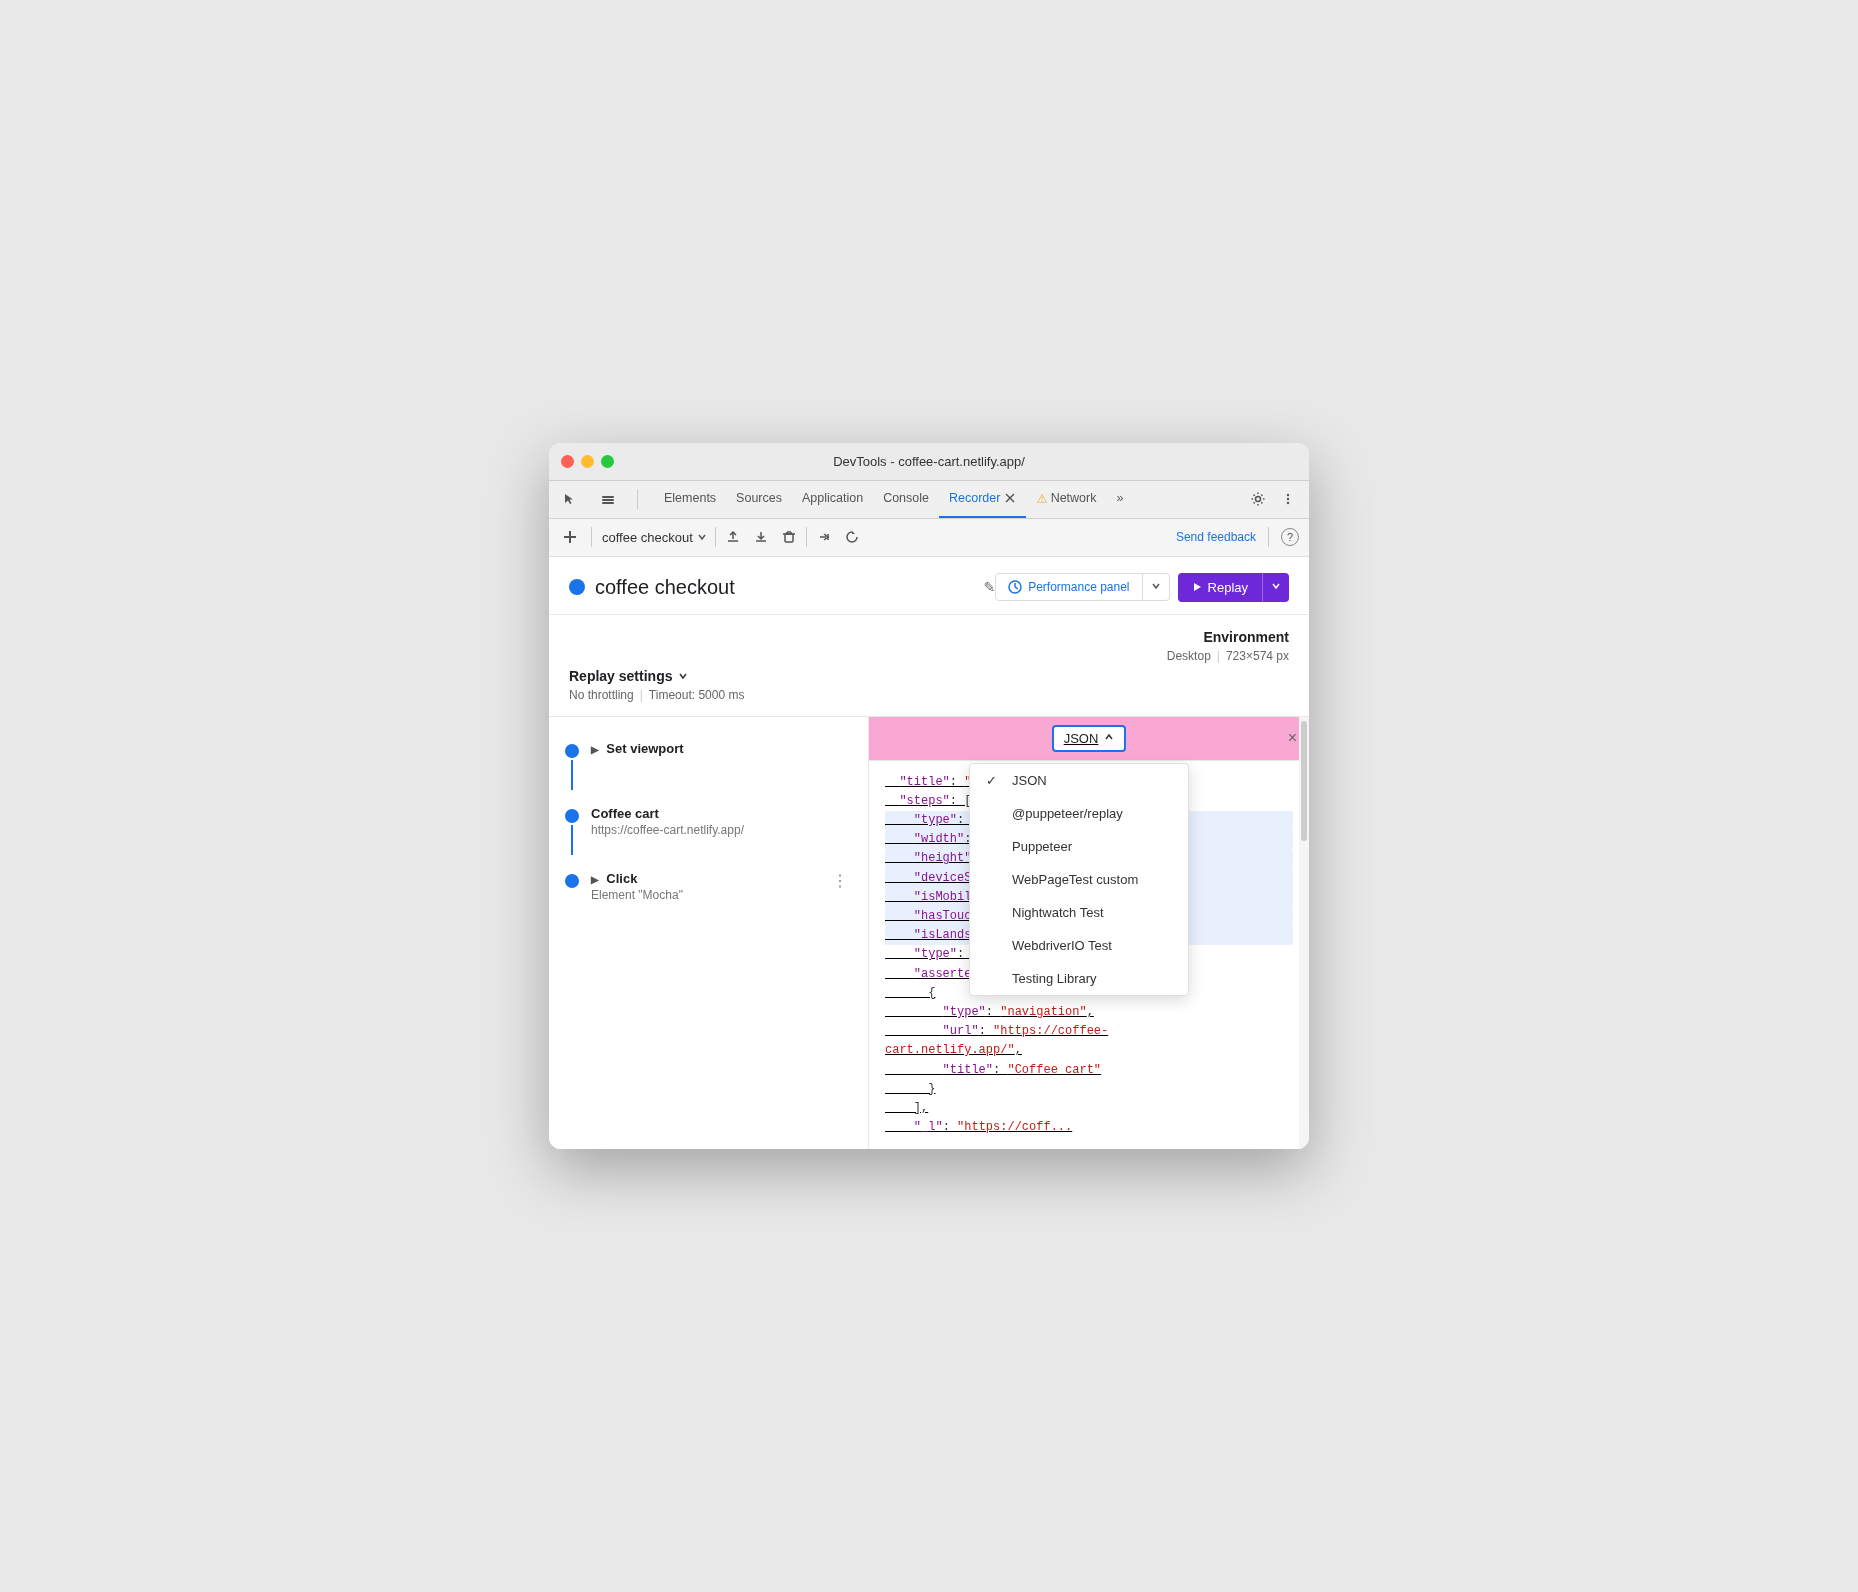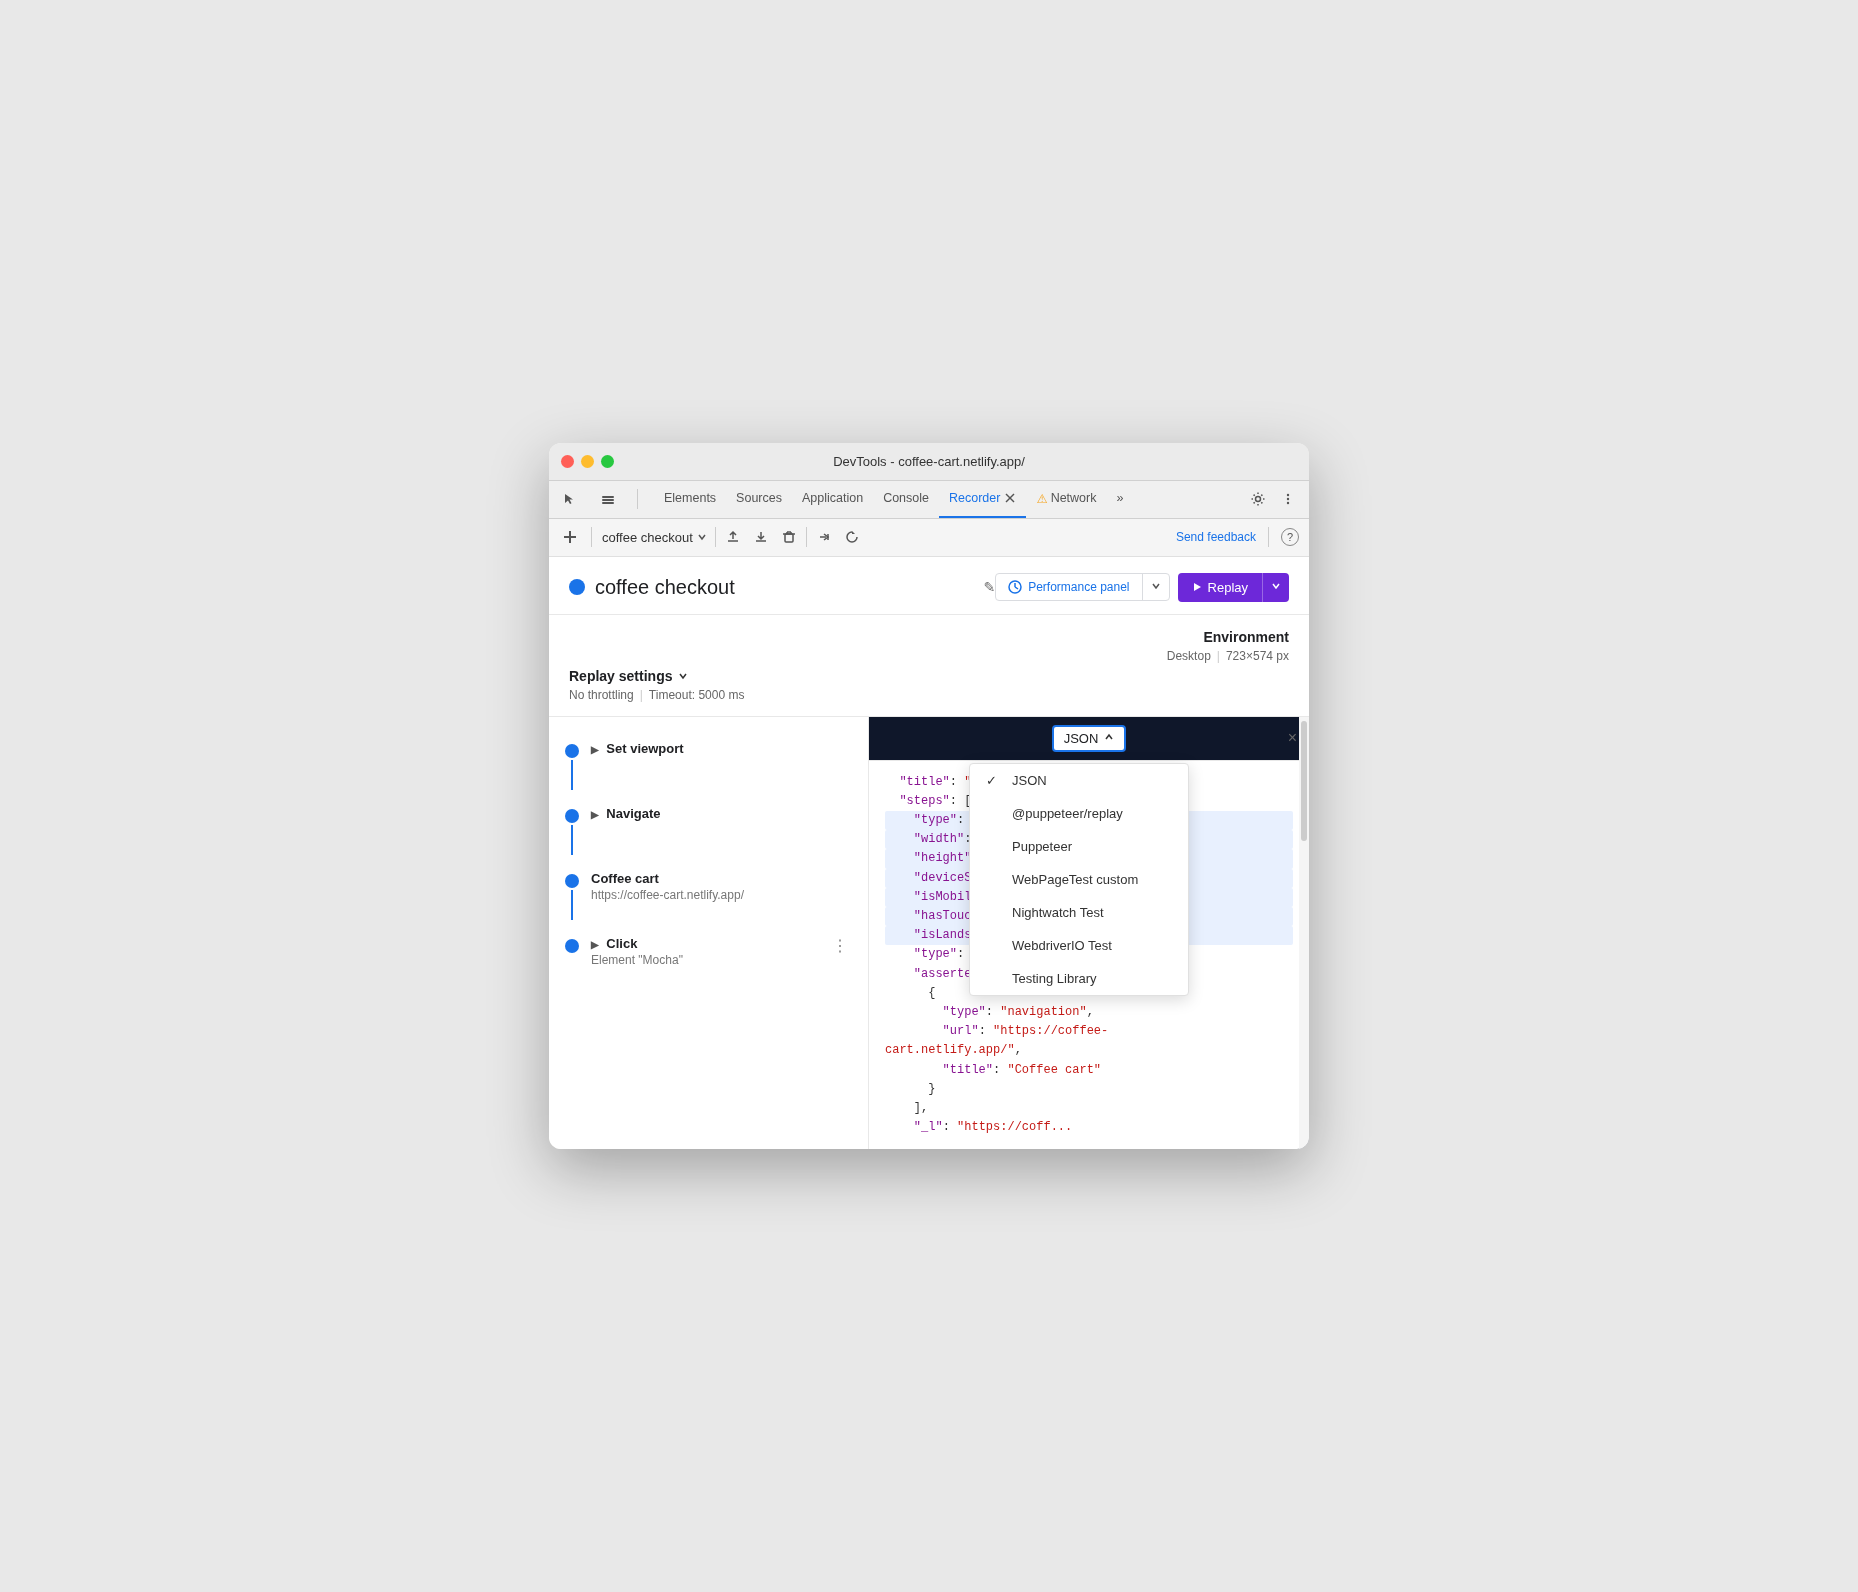--- a/index.html
+++ b/index.html
@@ -365,23 +365,24 @@
     }
     .step-more {
       color: #888;
       font-size: 16px;
       cursor: pointer;
       padding: 0 4px;
     }
     
     .json-panel {
       flex: 1;
-      background: #0f172a;
+      background: #f9a8d4;
       position: relative;
       overflow: hidden;
+      text-decoration: underline;
     }
     
     .json-selector-bar {
       display: flex;
       align-items: center;
       justify-content: center;
       padding: 8px 0;
       border-bottom: 1px solid #e8e8e8;
       position: relative;
     }
@@ -677,32 +678,20 @@
           <div class="step-connector"></div>
         </div>
         <div class="step-content">
           <div class="step-title">
             <span class="step-expand">▶</span>
             Set viewport
           </div>
         </div>
       </div>
 
-      <div class="step-item">
-        <div class="step-line-container">
-          <div class="step-dot"></div>
-          <div class="step-connector"></div>
-        </div>
-        <div class="step-content">
-          <div class="step-title">
-            <span class="step-expand">▶</span>
-            Navigate
-          </div>
-        </div>
-      </div>
 
       <div class="step-item">
         <div class="step-line-container">
           <div class="step-dot"></div>
           <div class="step-connector"></div>
         </div>
         <div class="step-content">
           <div class="step-title">Coffee cart</div>
           <div class="step-subtitle">https://coffee-cart.netlify.app/</div>
         </div>

